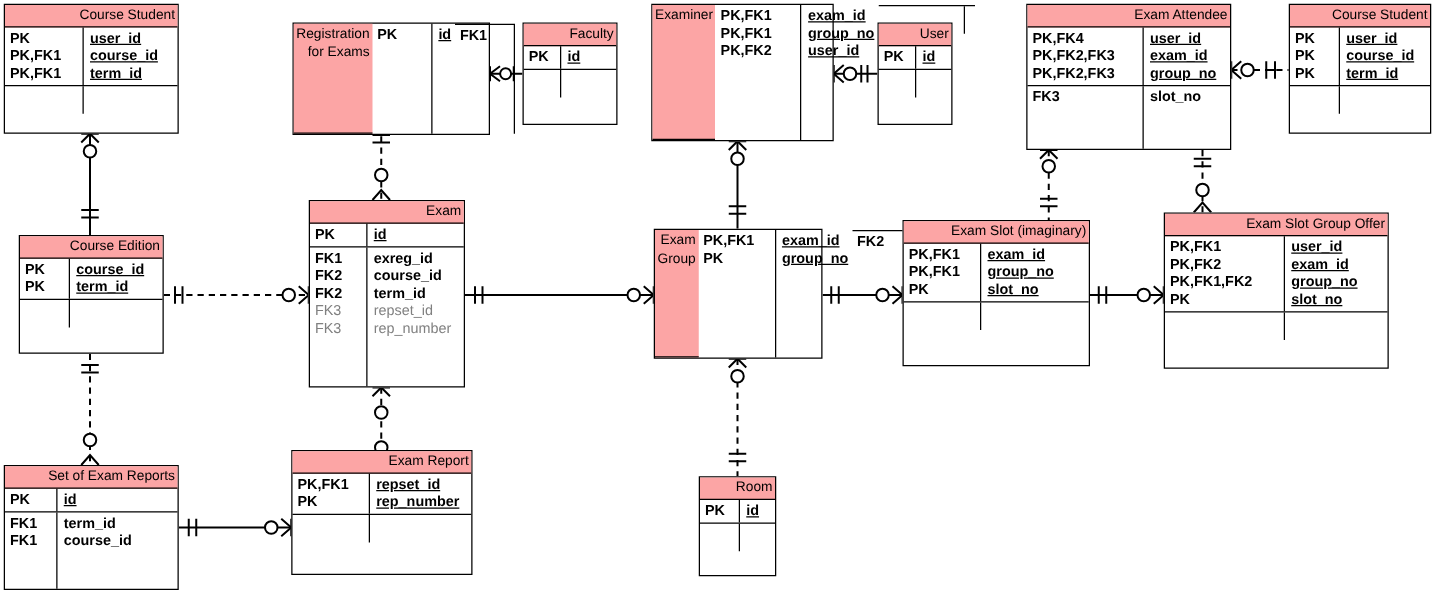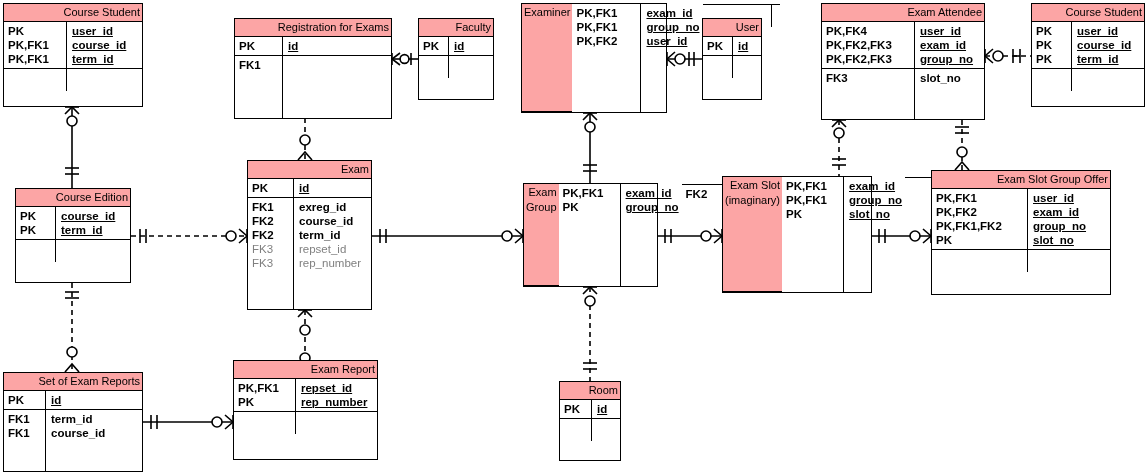--- a/index.html
+++ b/index.html
@@ -187,21 +187,21 @@
             <div class="row pkattr">user_id</div>
             <div class="row pkattr">course_id</div>
             <div class="row pkattr">term_id</div>
           </div>
         </div>
         <div class="ent-body sec-div" style="flex: 1 1 0%;">
           <div class="col-key empty-sec" style="width: 63px;"></div>
           <div class="col-attr empty-sec"></div>
         </div>
       </div>
-      <div class="entity" style="left: 234px; top: 18px; width: 158px; height: 101px; display: flex; flex-direction: column;">
+      <div class="entity" style="left: 234px; top: 18px; width: 158px; height: 90px; display: flex; ">
         <div class="ent-title">Registration for Exams</div>
         <div class="ent-body">
           <div class="col-key" style="width: 48px;">
             <div class="row k">PK</div>
           </div>
           <div class="col-attr">
             <div class="row pkattr">id</div>
           </div>
         </div>
         <div class="ent-body sec-div" style="flex: 1 1 0%;">
@@ -359,21 +359,21 @@
         </div>
         <div class="ent-body sec-div" style="flex: 1 1 0%;">
           <div class="col-key" style="width: 62px;">
             <div class="row k">FK2</div>
           </div>
           <div class="col-attr">
             <div class="row a">room_id</div>
           </div>
         </div>
       </div>
-      <div class="entity" style="left: 722px; top: 176px; width: 150px; height: 117px; display: flex; flex-direction: row;">
+      <div class="entity" style="left: 722px; top: 176px; width: 150px; height: 117px; display: flex; flex-direction: column;">
         <div class="ent-title">Exam Slot (imaginary)</div>
         <div class="ent-body">
           <div class="col-key" style="width: 62px;">
             <div class="row k">PK,FK1</div>
             <div class="row k">PK,FK1</div>
             <div class="row k">PK</div>
           </div>
           <div class="col-attr">
             <div class="row pkattr">exam_id</div>
             <div class="row pkattr">group_no</div>

